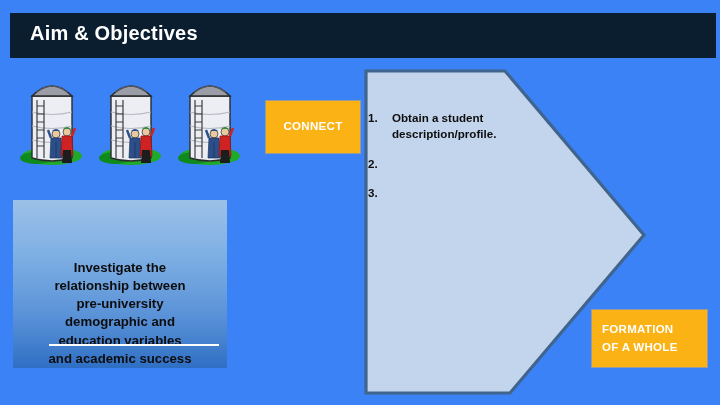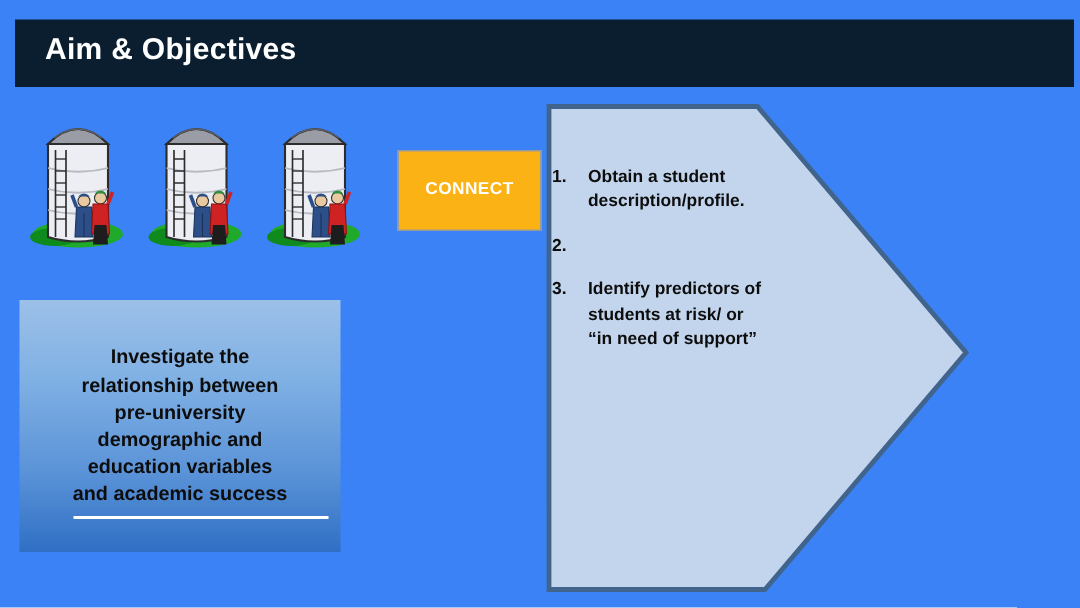--- a/index.html
+++ b/index.html
@@ -84,21 +84,21 @@
 
   
   #aim-box {
     position: absolute;
     left: 13px;
     top: 200px;
     width: 214px;
     height: 168px;
     background: linear-gradient(to bottom, #9cc0e8 0%, #7fb0e4 32%, #5b93d8 68%, #2f6fc4 100%);
     display: flex;
-    align-items: center;
+    align-items: flex-end;
     justify-content: center;
   }
   #aim-text {
     font-size: 13.2px;
     font-weight: bold;
     color: #0d0d0d;
     text-align: center;
     line-height: 1.38;
     padding: 0 8px;
     white-space: pre-line;
@@ -280,20 +280,21 @@
     <div class="obj-item">
       <span class="obj-num">1.</span>
       <span class="obj-body">Obtain a student
 description/profile.</span>
     </div>
     <div class="obj-item">
       <span class="obj-num">2.</span>
     </div>
     <div class="obj-item">
       <span class="obj-num">3.</span>
-      <span class="obj-body">Identify predictors of
-students at risk/ or
-“in need of support”</span>
     </div>
   </div>
 
+  <div class="orange-box" id="formation-box">
+    <span>FORMATION</span>
+    <span>OF A WHOLE</span>
+  </div>
 
 </div>
 
 </body></html>

